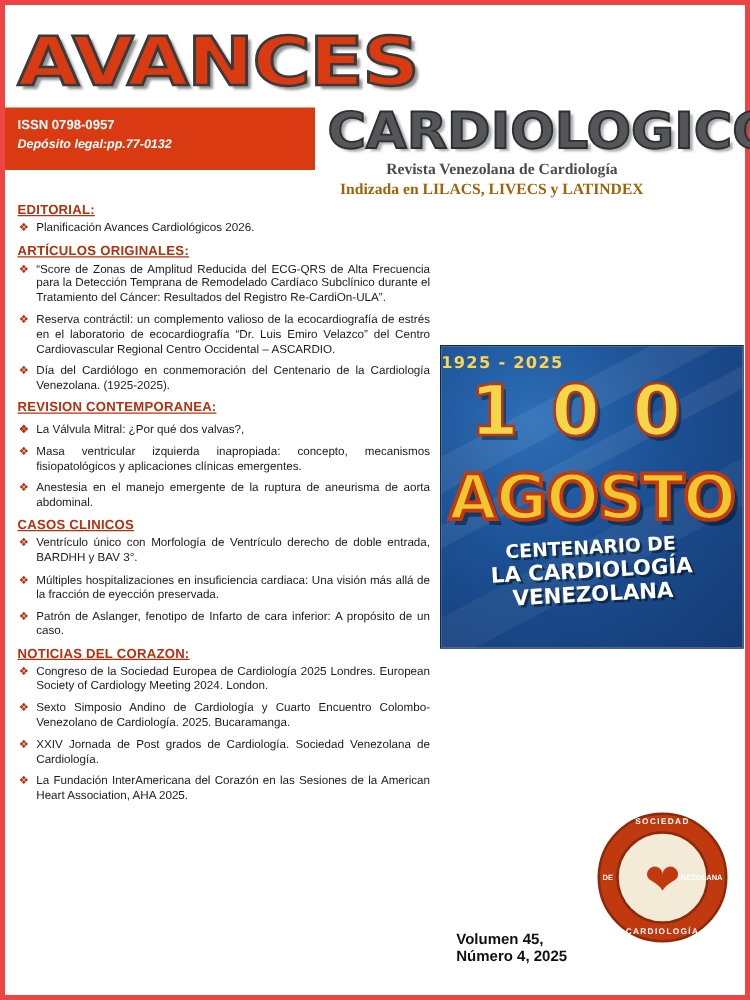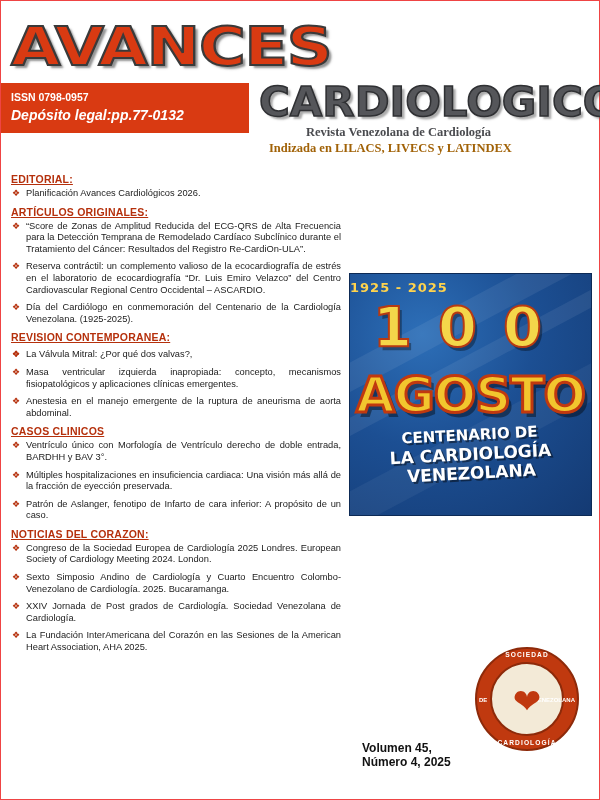--- a/index.html
+++ b/index.html
@@ -5,21 +5,21 @@
   html, body { margin:0; padding:0; }
   body {
     width:600px; height:800px;
     font-family:"Liberation Sans", sans-serif;
     background:#ffffff;
     position:relative;
     overflow:hidden;
   }
   .page {
     position:absolute; inset:0;
-    border:1px solid #ef4444;
+    border:4px solid #ef4444;
     box-sizing:border-box;
     background:#fff;
   }
 
   
   .masthead { position:relative; height:152px; }
   .avances {
     position:absolute; left:10px; top:14px;
     font-family:"DejaVu Sans", sans-serif;
     font-weight:bold;
@@ -45,21 +45,21 @@
     transform-origin:left center;
     white-space:nowrap;
   }
   .issn-band {
     position:absolute; left:0; top:82px;
     width:248px; height:50px;
     background:#d93a12;
     color:#fff;
   }
   .issn-band .l1 { position:absolute; left:10px; top:8px; font-size:10.5px; font-weight:bold; }
-  .issn-band .l2 { position:absolute; left:10px; top:24px; font-size:14px; font-weight:bold; font-style:italic; }
+  .issn-band .l2 { position:absolute; left:10px; top:24px; font-size:10px; font-weight:bold; font-style:italic; }
   .subt1 {
     position:absolute; left:305px; top:124px;
     font-size:12.5px; color:#4a4b4f; font-weight:bold;
     font-family:"Liberation Serif", serif;
   }
   .subt2 {
     position:absolute; left:268px; top:140px;
     font-size:12.5px; color:#a16207; font-weight:bold;
     font-family:"Liberation Serif", serif;
   }
@@ -72,21 +72,21 @@
   .right-col {
     position:absolute; left:348px; top:0; width:244px; height:620px;
   }
 
   .sec-head {
     font-size:10.5px; font-weight:bold; color:#b5300c;
     text-decoration:underline;
     margin:6px 0 3px 0;
     letter-spacing:.2px;
   }
-  .sec-head.first { margin-top:16px; }
+  .sec-head.first { margin-top:2px; }
   ul.items { list-style:none; margin:0 0 2px 0; padding:0; }
   ul.items li {
     position:relative;
     padding-left:15px;
     font-size:9.3px;
     line-height:11.6px;
     color:#1b1b1b;
     margin-bottom:6px;
     text-align:justify;
   }

